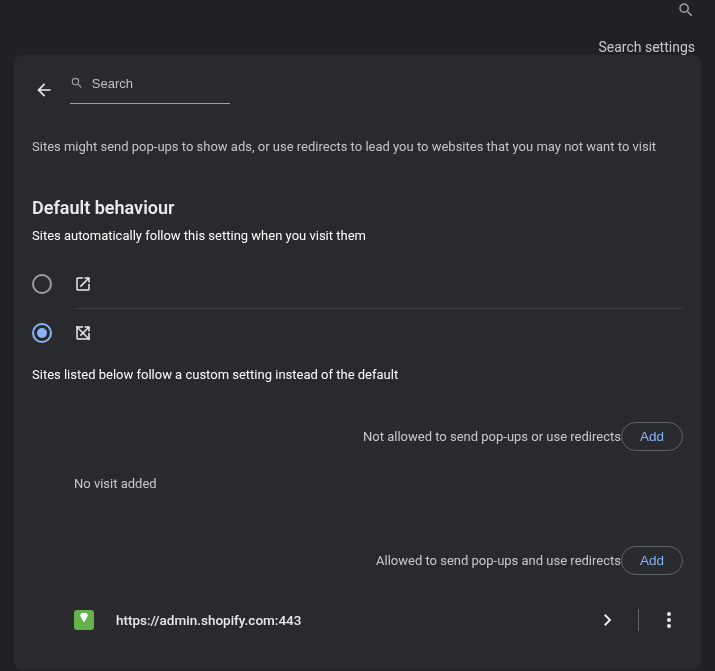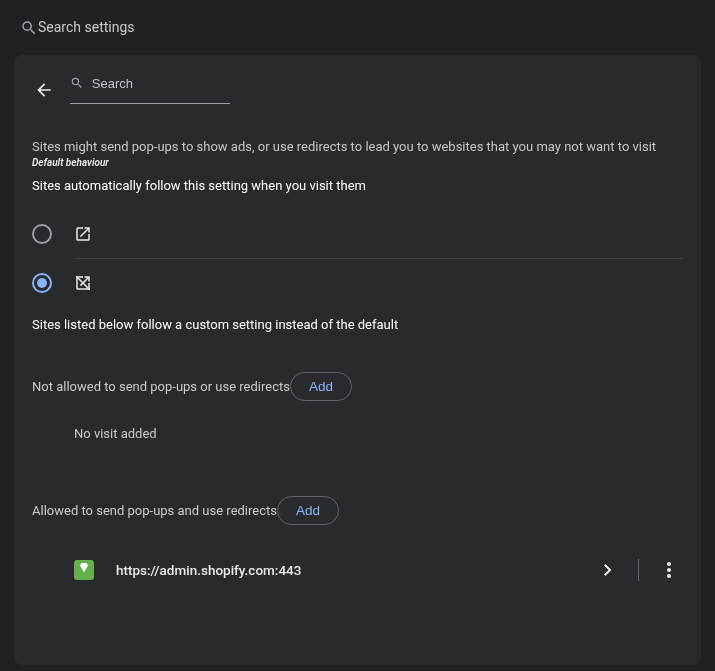--- a/index.html
+++ b/index.html
@@ -17,23 +17,24 @@
     }
     .topbar {
       height: 55px;
       display: flex;
       align-items: center;
       padding: 0 20px;
       background: #202124;
     }
     .search-settings-input {
       display: flex;
-      align-items: flex-start;
-      gap: 0;
+      align-items: flex-end;
+      gap: 20px;
       width: 100%;
+      flex-direction: column;
     }
     .search-settings-input svg {
       width: 18px;
       height: 18px;
       fill: #9aa0a6;
     }
     .search-settings-input span {
       color: #c8c9cb;
       font-size: 14px;
     }
@@ -96,23 +97,23 @@
     .content {
       padding: 25px 18px 0 18px;
     }
     .desc {
       color: #c5c6c8;
       font-size: 13px;
       line-height: 1.5;
     }
     .section-title {
       color: #e8eaed;
-      font-size: 10px;
+      font-size: 18px;
       font-weight: 600;
-      font-style: italic;
+      margin-top: 40px;
     }
     .section-sub {
       color: #ffffff;
       font-size: 13px;
       margin-top: 10px;
     }
     .radio-group {
       margin-top: 25px;
     }
     .radio-row {
@@ -163,21 +164,21 @@
       color: #e8eaed;
       font-size: 13.5px;
     }
     .radio-group-inner {
       margin-left: 42px;
       border-top: none;
     }
     .section-row-header {
       display: flex;
       align-items: center;
-      justify-content: flex-start;
+      justify-content: flex-end;
       margin-top: 40px;
     }
     .section-label {
       font-size: 13px;
       color: #c9cacb;
     }
     .add-btn {
       border: 1px solid #5f6368;
       border-radius: 16px;
       background: transparent;

